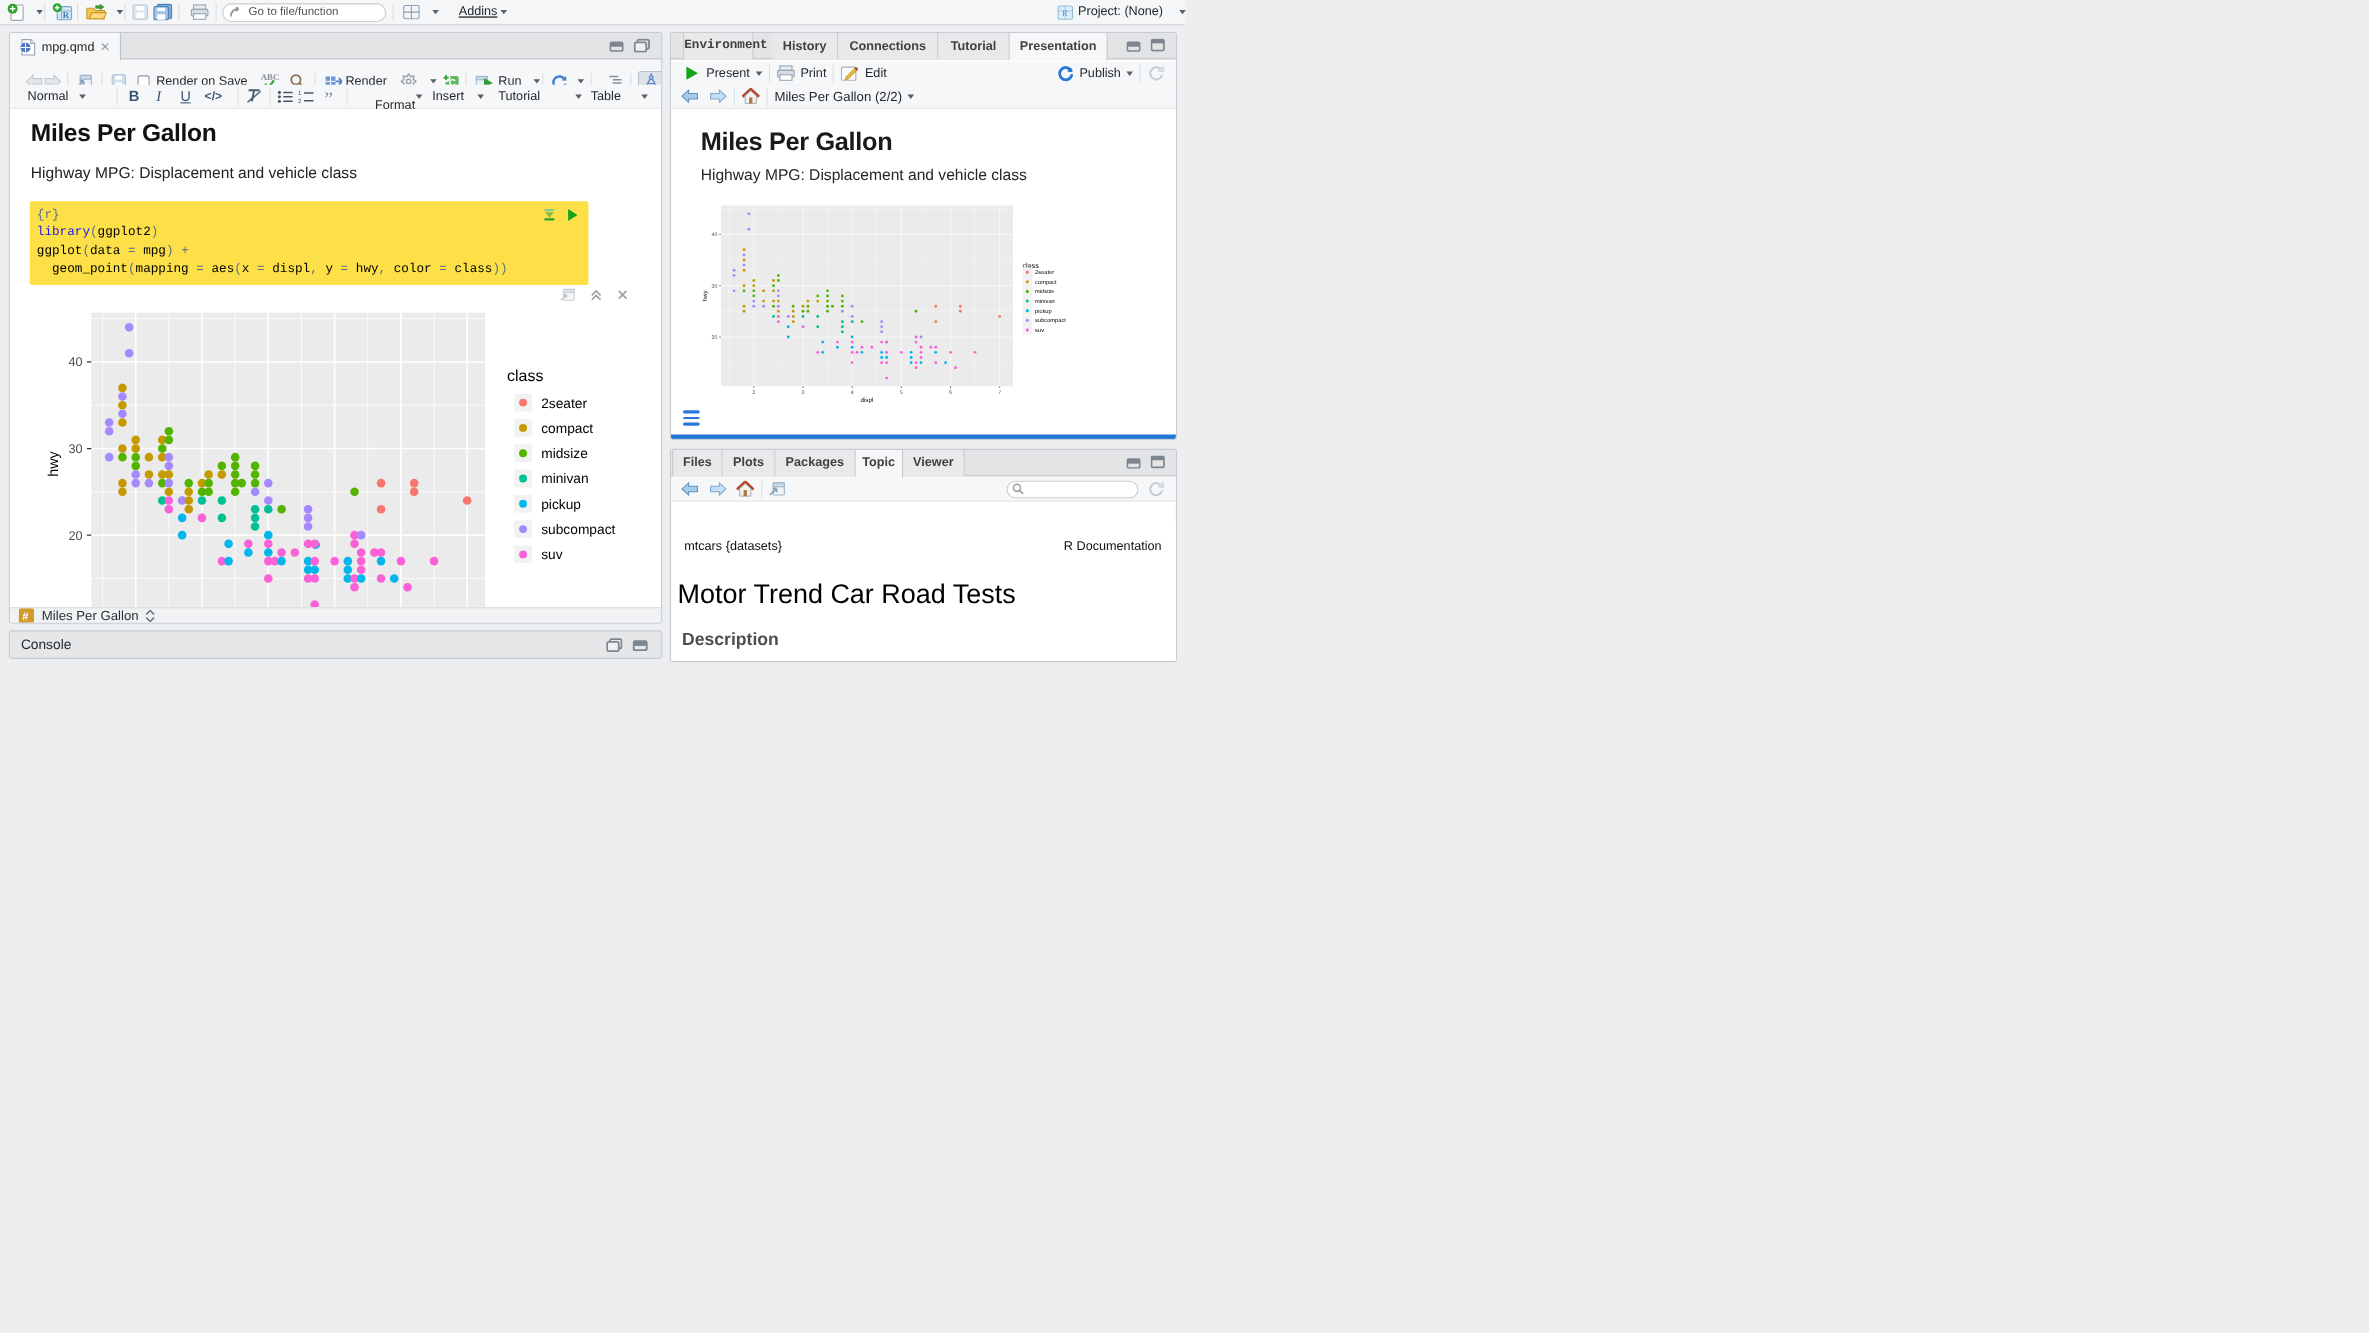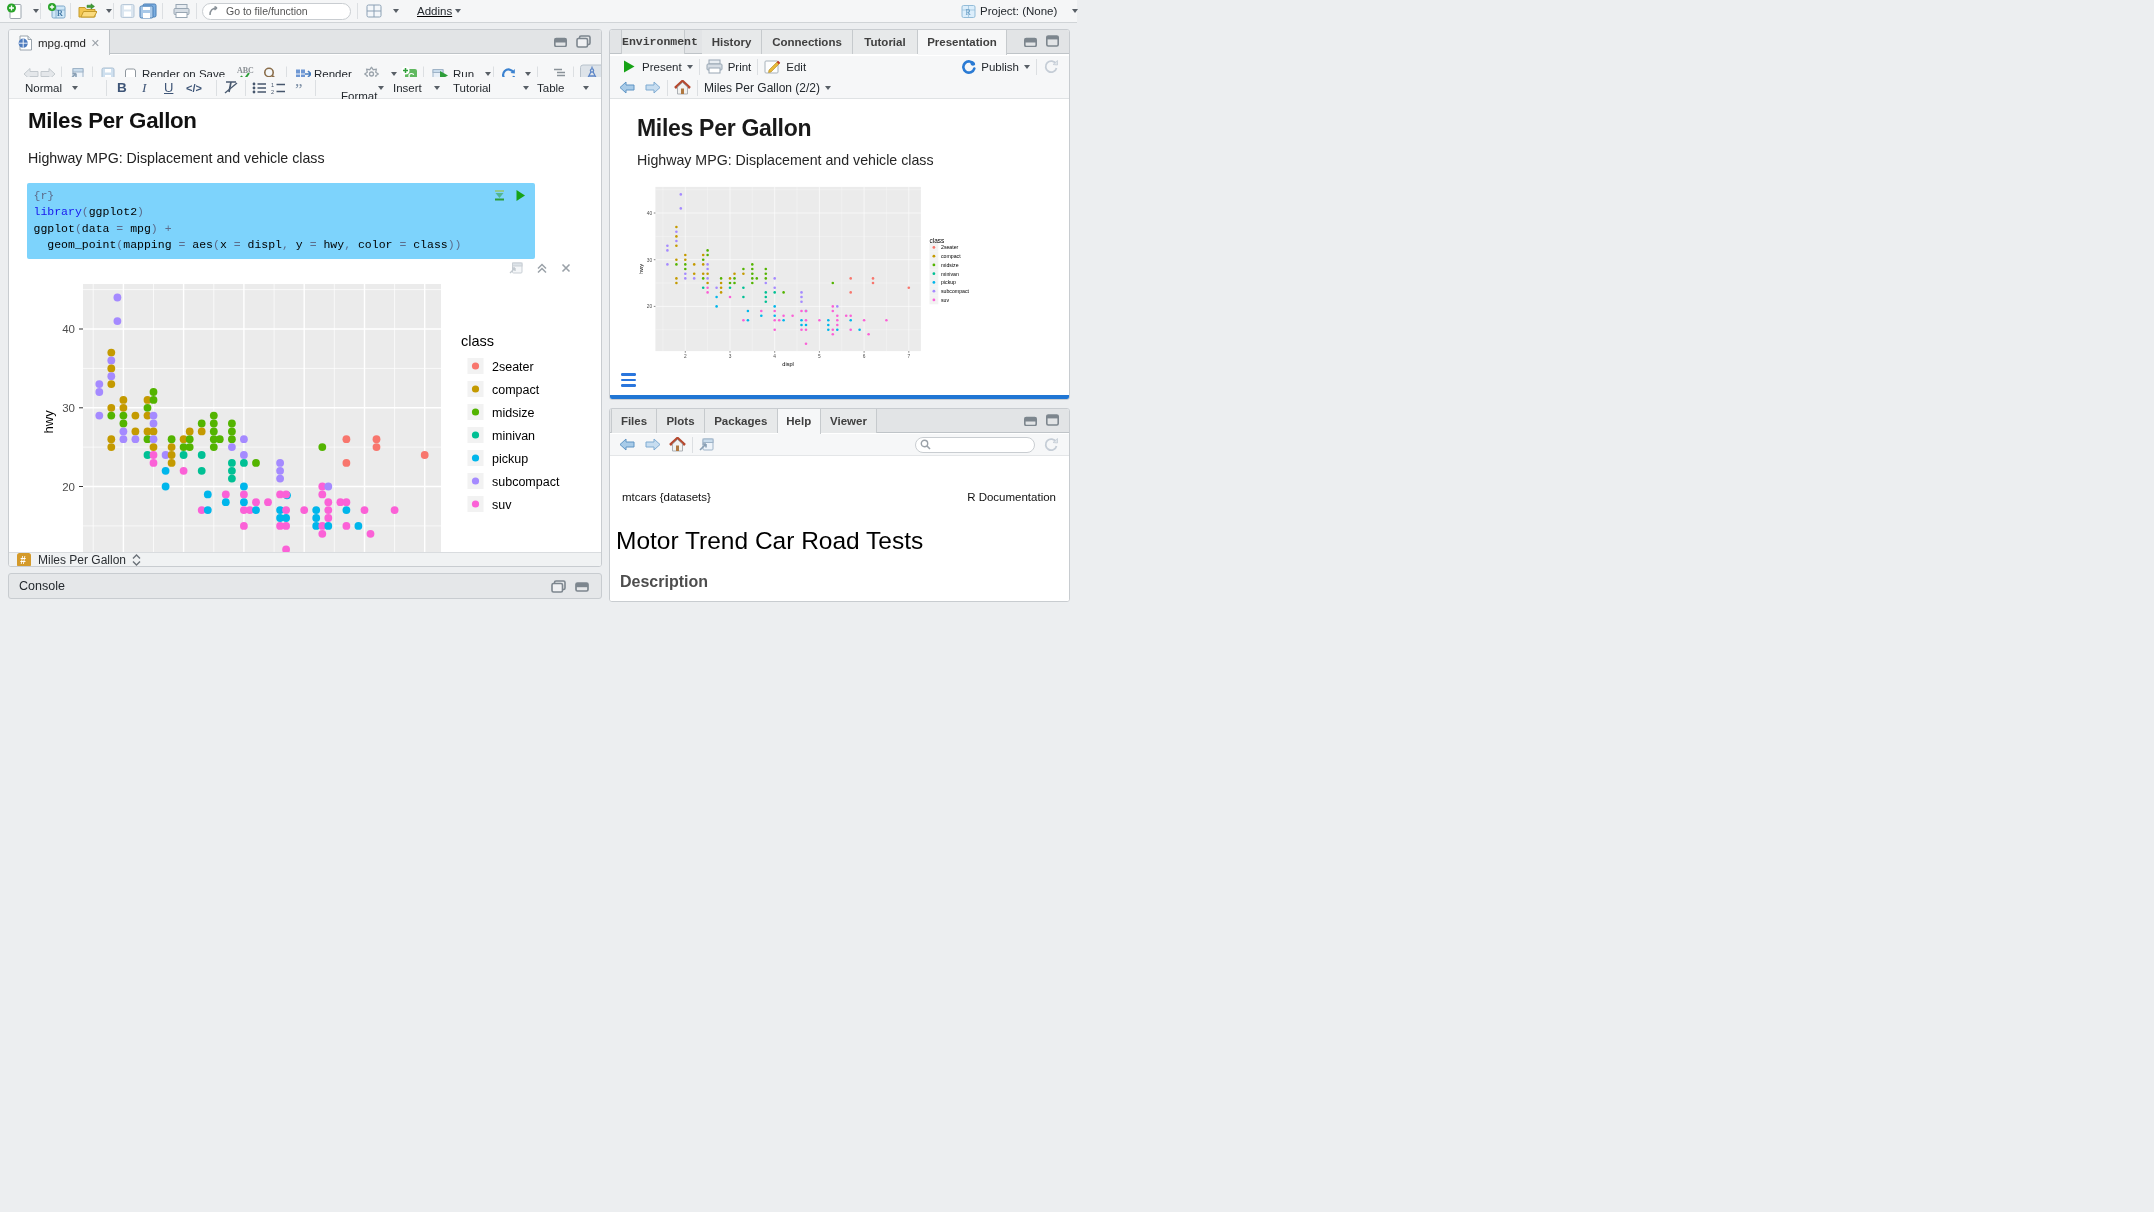--- a/index.html
+++ b/index.html
@@ -366,21 +366,21 @@
         <span class="tlab">Table</span>
       </span>
       <span style="position:absolute;left:569px;display:inline-flex;align-items:center;">
         <span class="caret"></span>
       </span>
       <span style="position:absolute;left:590px;display:inline-flex;align-items:center;"></span>
     </div>
     <div class="abs" style="left:0;top:69px;width:592px;height:453px;background:#fff;overflow:hidden;">
       <div class="abs" style="left:19px;top:9px;font-size:22.3px;font-weight:bold;color:#111;letter-spacing:-0.3px;">Miles Per Gallon</div>
       <div class="abs" style="left:19px;top:51px;font-size:14.2px;color:#222;">Highway MPG: Displacement and vehicle class</div>
-      <div class="abs" style="left:17.5px;top:83.5px;width:508px;height:76px;background:#7dd3fc;border-radius:2px;">
+      <div class="abs" style="left:17.5px;top:83.5px;width:508px;height:76px;background:#fde047;border-radius:2px;">
         <div class="mono" style="position:absolute;left:7px;top:5px;font-size:11.5px;line-height:16.5px;white-space:pre;color:#000;"><span style="color:#5c6d8c;">{r}</span>
 <span style="color:#1717ee;">library</span><span style="color:#5c6d8c;">(</span>ggplot2<span style="color:#5c6d8c;">)</span>
 ggplot<span style="color:#5c6d8c;">(</span>data <span style="color:#5c6d8c;">=</span> mpg<span style="color:#5c6d8c;">)</span> <span style="color:#5c6d8c;">+</span>
   geom_point<span style="color:#5c6d8c;">(</span>mapping <span style="color:#5c6d8c;">=</span> aes<span style="color:#5c6d8c;">(</span>x <span style="color:#5c6d8c;">=</span> displ<span style="color:#5c6d8c;">,</span> y <span style="color:#5c6d8c;">=</span> hwy<span style="color:#5c6d8c;">,</span> color <span style="color:#5c6d8c;">=</span> class<span style="color:#5c6d8c;">))</span></div>
         <div class="abs" style="right:9px;top:6px;display:flex;gap:9px;">
           <svg width="13" height="13" viewBox="0 0 13 13" style="">
             <path d="M2 2 L11 2" stroke="#8fc98f" stroke-width="2"></path>
             <path d="M2.5 4 L10.5 4 L6.5 9 Z" fill="#2e9e3a" opacity="0.55"></path>
             <path d="M2 10.5 L11 10.5" stroke="#2e9e3a" stroke-width="2"></path>
           </svg>
@@ -887,21 +887,21 @@
         <div style="height:2.6px;background:#2a76dd;border-radius:1.3px;"></div>
       </div>
     </div>
     <div class="abs" style="left:0;top:365px;width:459px;height:4px;background:#2076d4;"></div>
   </div>
 <div class="pane" style="left:609px;top:408px;width:461px;height:194px;">
     <div class="tabstrip"></div>
     <div class="tab first" style="left:1px;width:46px;">Files</div>
     <div class="tab" style="left:47px;width:48px;">Plots</div>
     <div class="tab" style="left:95px;width:72.5px;">Packages</div>
-    <div class="tab active" style="left:167.5px;width:43.5px;">Help</div>
+    <div class="tab active" style="left:167.5px;width:43.5px;">Topic</div>
     <div class="tab" style="left:211px;width:56px;">Viewer</div>
     <div class="panebtns" style="right:10px;">
       <svg width="13" height="11" viewBox="0 0 13 11" style="">
         <rect x="0.8" y="2.5" width="11.4" height="8" rx="1.5" fill="none" stroke="#7d868e" stroke-width="1.6"></rect>
         <rect x="0.8" y="2.5" width="11.4" height="4" fill="#7d868e"></rect>
       </svg>
       <svg width="13" height="12" viewBox="0 0 13 12" style="">
         <rect x="0.8" y="1" width="11.4" height="10" rx="1.5" fill="none" stroke="#7d868e" stroke-width="1.6"></rect>
         <rect x="0.8" y="1" width="11.4" height="3.4" fill="#7d868e"></rect>
       </svg>

